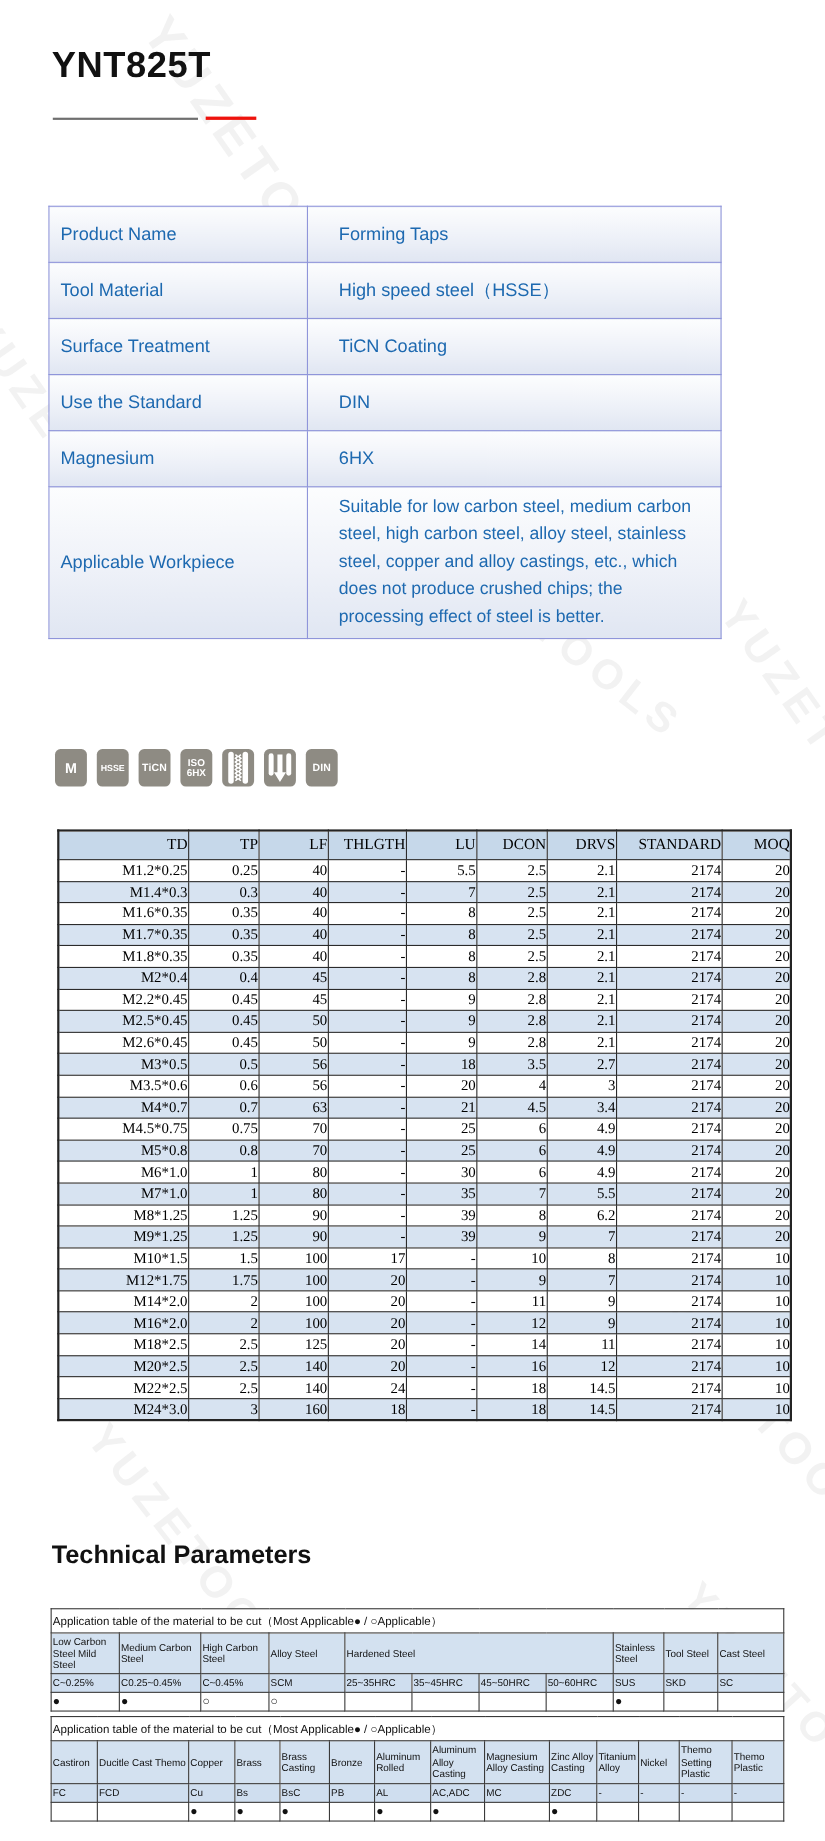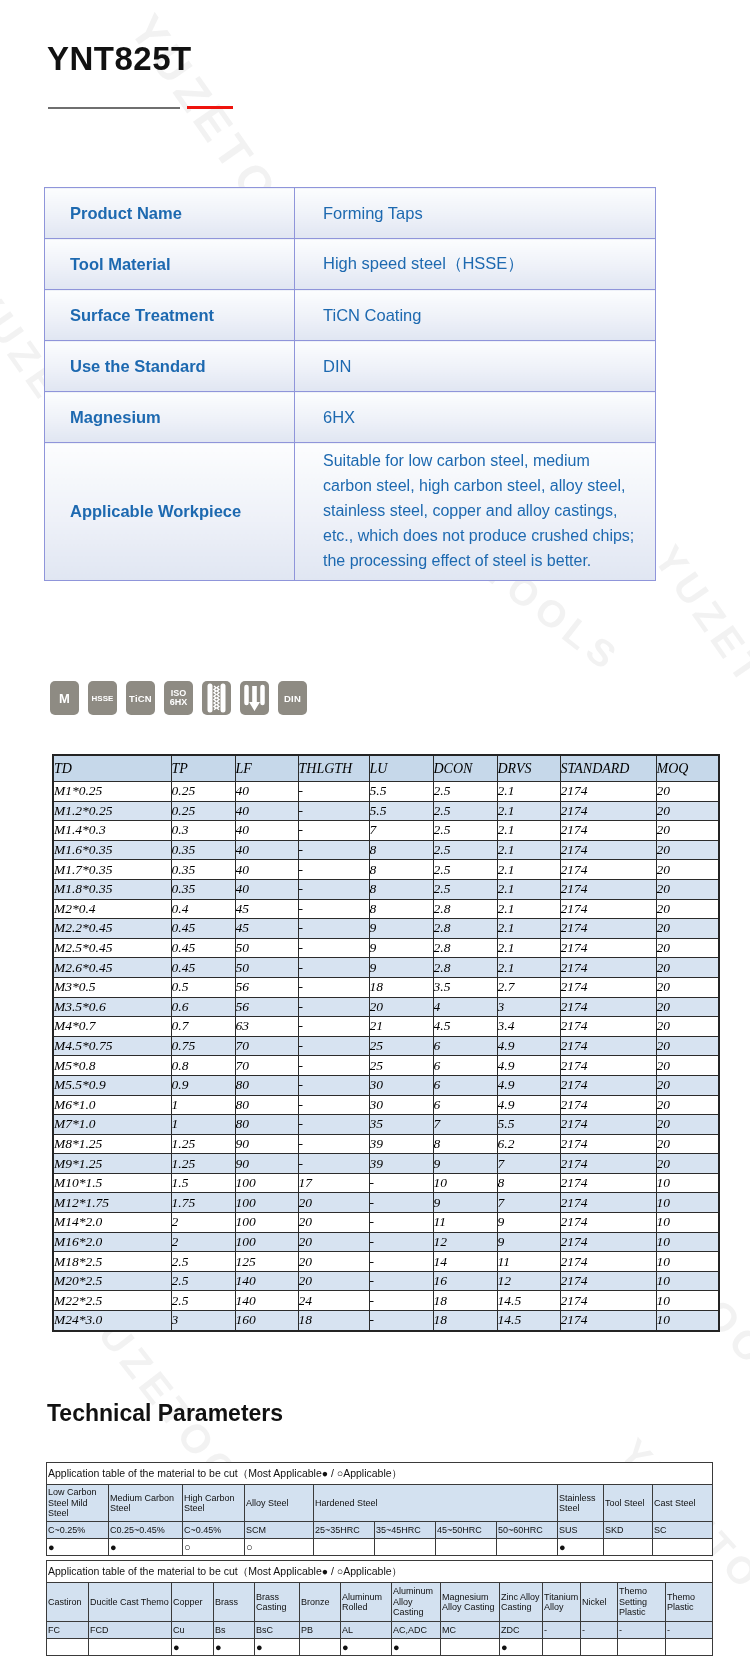--- a/index.html
+++ b/index.html
@@ -15,40 +15,40 @@
       color:#111;letter-spacing:0.5px;}
   .divider{position:absolute;left:48px;top:106px;width:260px;height:4px;}
   .divider .seg-gray{position:absolute;left:0;top:1px;width:132px;height:2px;background:#6f6f6f;}
   .divider .seg-red{position:absolute;left:139px;top:0;width:46px;height:3px;background:#ee130d;}
 
   
   .info-table{position:absolute;left:44px;top:187px;width:612px;border-collapse:collapse;}
   .info-table td{border:1px solid #8f95da;
       background:linear-gradient(180deg,#fcfdfe 0%,#eef1f8 55%,#e0e6f2 100%);
       color:#1d69b0;font-size:16.5px;vertical-align:middle;}
-  .info-label{width:223px;padding-left:25px;font-weight:bold;}
+  .info-label{width:223px;padding-left:10px;}
   .info-value{padding-left:28px;padding-right:18px;margin-left:31px;}
   .info-row td{height:48px;}
   .info-row.tall td{height:121px;}
   .info-row.tall .info-value{line-height:1.56;font-size:16px;padding-top:6px;padding-bottom:6px;}
 
   
   .badges{position:absolute;left:50px;top:681px;display:flex;gap:9px;}
   .badge{width:29px;height:34px;background:#8e8b83;border-radius:5px;display:flex;
       align-items:center;justify-content:center;color:#fff;font-weight:700;}
   .badge-label{text-align:center;}
   .size-lg{font-size:13px;}
   .size-md{font-size:9.5px;letter-spacing:0.2px;}
   .size-sm{font-size:8px;}
   .two-line .badge-label{font-size:9px;line-height:1.05;white-space:pre-line;}
 
   
   .spec-table{position:absolute;left:52px;top:754px;width:666px;border-collapse:collapse;
-      font-family:"Liberation Serif",serif;font-size:13.5px;color:#000;text-align:left;
-      border:2px solid #242424;table-layout:fixed;font-style:italic;}
+      font-family:"Liberation Serif",serif;font-size:13.5px;color:#000;text-align:right;
+      border:2px solid #242424;table-layout:fixed;}
   .spec-table th,.spec-table td{border:1px solid #2b2b2b;padding:0;overflow:hidden;}
   .spec-table thead th{background:#c6d8ea;height:25px;font-weight:400;font-size:14px;}
   .spec-table tbody td{height:18.6px;background:#fff;}
   .spec-table tbody tr:nth-child(even) td{background:#d7e3f1;}
 
   
   .tech-heading{position:absolute;left:47px;top:1400px;margin:0;font-size:23px;
       font-weight:700;color:#111;}
   .app-wrap1{position:absolute;left:46px;top:1462px;}
   .app-wrap2{position:absolute;left:46px;top:1560px;}
@@ -167,31 +167,20 @@
           <th>THLGTH</th>
           <th>LU</th>
           <th>DCON</th>
           <th>DRVS</th>
           <th>STANDARD</th>
           <th>MOQ</th>
         </tr>
       </thead>
     <tbody id="spec-body">
         <tr>
-          <td>M1*0.25</td>
-          <td>0.25</td>
-          <td>40</td>
-          <td>-</td>
-          <td>5.5</td>
-          <td>2.5</td>
-          <td>2.1</td>
-          <td>2174</td>
-          <td>20</td>
-        </tr>
-        <tr>
           <td>M1.2*0.25</td>
           <td>0.25</td>
           <td>40</td>
           <td>-</td>
           <td>5.5</td>
           <td>2.5</td>
           <td>2.1</td>
           <td>2174</td>
           <td>20</td>
         </tr>
@@ -326,31 +315,20 @@
           <td>4.9</td>
           <td>2174</td>
           <td>20</td>
         </tr>
         <tr>
           <td>M5*0.8</td>
           <td>0.8</td>
           <td>70</td>
           <td>-</td>
           <td>25</td>
-          <td>6</td>
-          <td>4.9</td>
-          <td>2174</td>
-          <td>20</td>
-        </tr>
-        <tr>
-          <td>M5.5*0.9</td>
-          <td>0.9</td>
-          <td>80</td>
-          <td>-</td>
-          <td>30</td>
           <td>6</td>
           <td>4.9</td>
           <td>2174</td>
           <td>20</td>
         </tr>
         <tr>
           <td>M6*1.0</td>
           <td>1</td>
           <td>80</td>
           <td>-</td>

